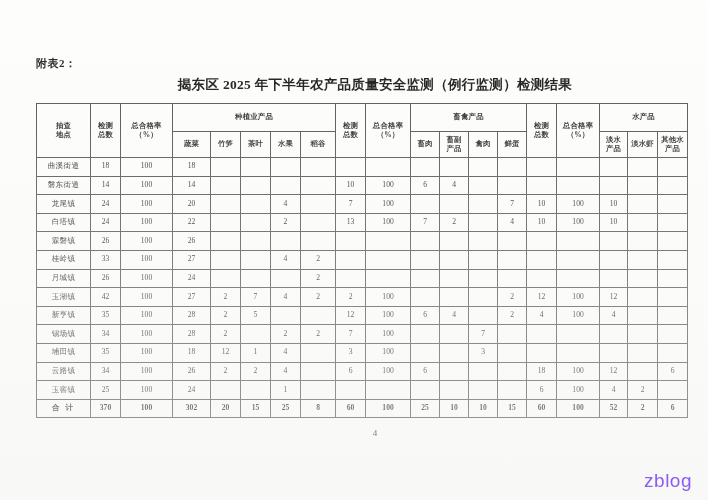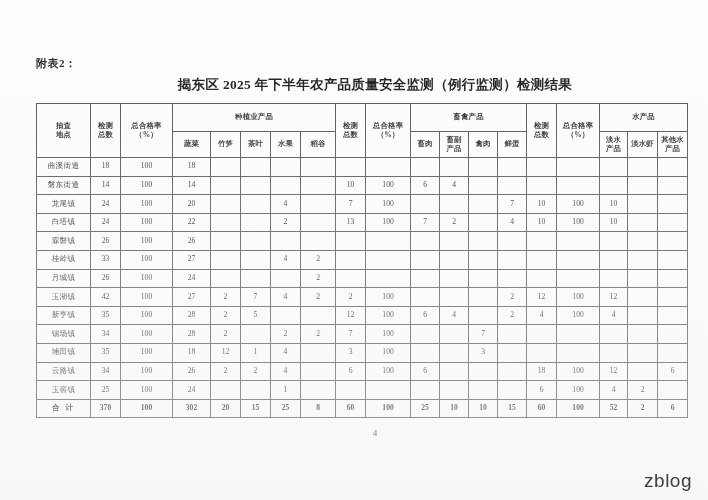--- a/index.html
+++ b/index.html
@@ -101,21 +101,21 @@
     color: #222;
     padding-left: 42px;
     box-sizing: border-box;
   }
   .watermark {
     position: absolute;
     right: 16px;
     bottom: 8px;
     font-family: "Liberation Sans", sans-serif;
     font-size: 19px;
-    color: #404040;
+    color: #8b5cf6;
     letter-spacing: 0.5px;
   }
   .scan-tint {
     position: absolute;
     left: 0; top: 0; right: 0; bottom: 0;
     pointer-events: none;
     background: linear-gradient(180deg, rgba(250,250,248,0.0) 0%, rgba(246,246,243,0.35) 60%, rgba(243,243,240,0.5) 100%);
   }
 </style>
 </head>

